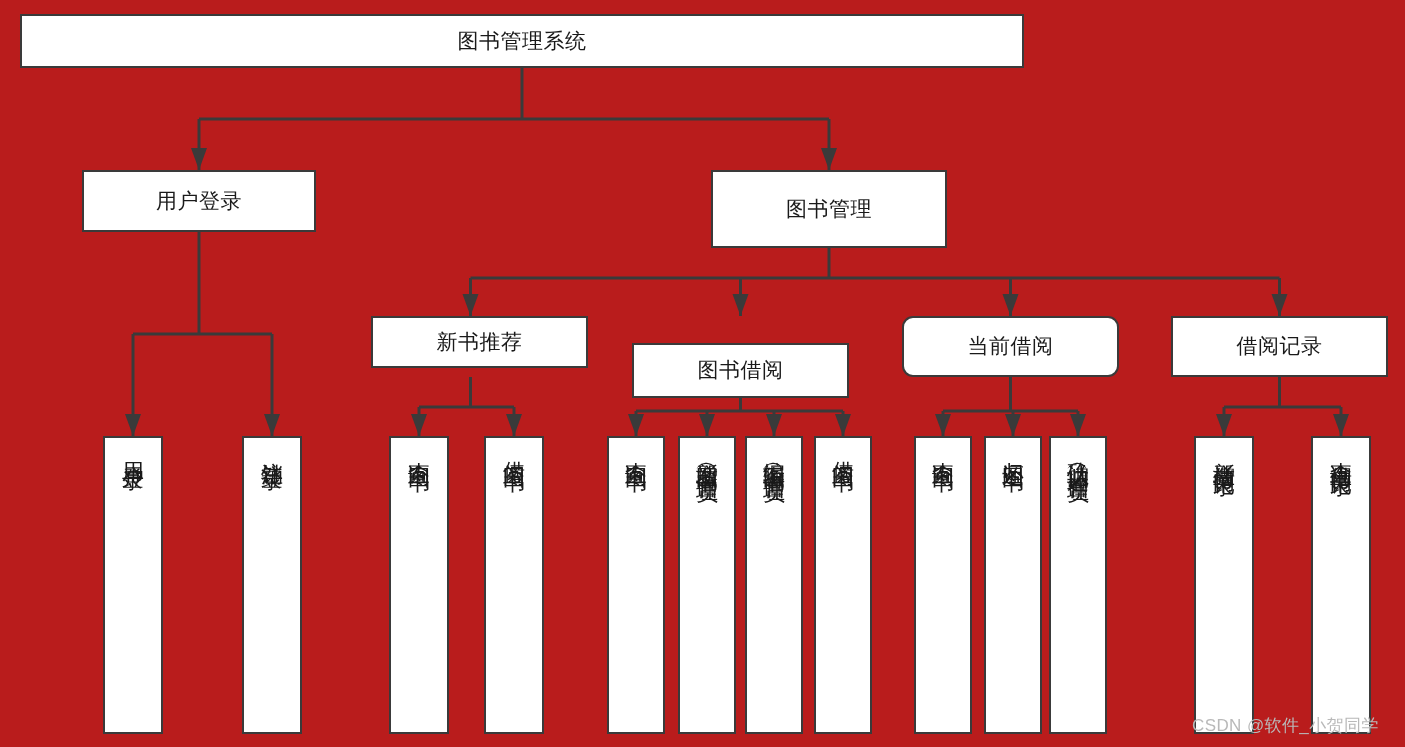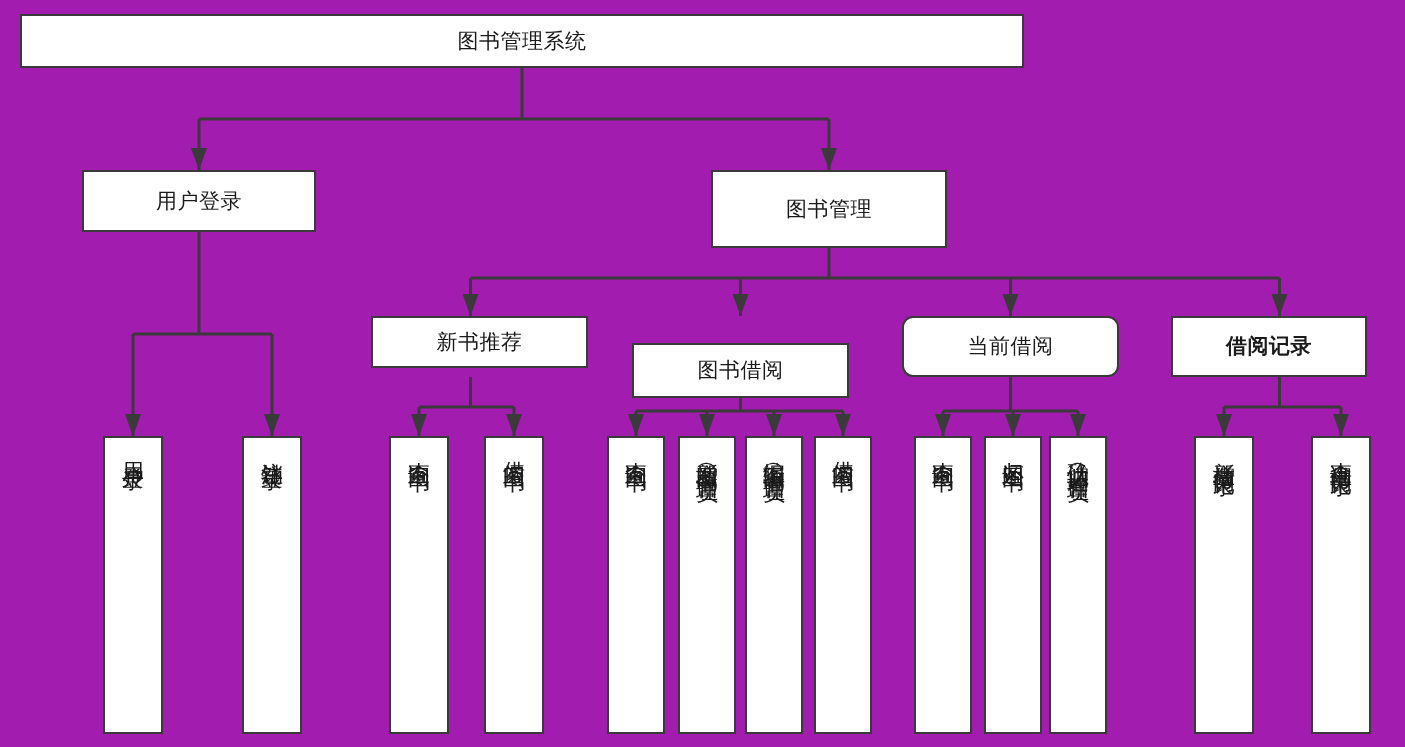--- a/index.html
+++ b/index.html
@@ -7,21 +7,21 @@
     padding: 0;
     background: #ffffff;
   }
   body {
     font-family: "Liberation Sans", "DejaVu Sans", sans-serif;
   }
   #canvas {
     position: relative;
     width: 1405px;
     height: 747px;
-    background: #a21caf;
+    background: #b91c1c;
     overflow: hidden;
   }
   #edges {
     position: absolute;
     left: 0;
     top: 0;
     width: 1405px;
     height: 747px;
     pointer-events: none;
   }
@@ -137,21 +137,21 @@
       </div>
       <div class="node horizontal" style="left: 371px; top: 316px; width: 217px; height: 52px; border-color: rgb(58, 58, 58);">
         <span class="label">新书推荐</span>
       </div>
       <div class="node horizontal" style="left: 632px; top: 316px; width: 217px; height: 55px; border-color: rgb(58, 58, 58); margin-top: 27px;">
         <span class="label">图书借阅</span>
       </div>
       <div class="node horizontal" style="left: 902px; top: 316px; width: 217px; height: 61px; border-color: rgb(58, 58, 58); border-radius: 11px;">
         <span class="label">当前借阅</span>
       </div>
-      <div class="node horizontal" style="left: 1171px; top: 316px; width: 196px; height: 61px; border-color: rgb(58, 58, 58); font-weight: bold;">
+      <div class="node horizontal" style="left: 1171px; top: 316px; width: 217px; height: 61px; border-color: rgb(58, 58, 58);">
         <span class="label">借阅记录</span>
       </div>
       <div class="node vertical" style="left: 103px; top: 436px; width: 60px; height: 298px; border-color: rgb(58, 58, 58);">
         <span class="label">用户登录</span>
       </div>
       <div class="node vertical" style="left: 242px; top: 436px; width: 60px; height: 298px; border-color: rgb(58, 58, 58);">
         <span class="label">注销登录</span>
       </div>
       <div class="node vertical" style="left: 389px; top: 436px; width: 60px; height: 298px; border-color: rgb(58, 58, 58);">
         <span class="label">查询图书</span>
@@ -180,13 +180,14 @@
       <div class="node vertical" style="left: 1049px; top: 436px; width: 58px; height: 298px; border-color: rgb(58, 58, 58);">
         <span class="label">确认归还（管理员）</span>
       </div>
       <div class="node vertical" style="left: 1194px; top: 436px; width: 60px; height: 298px; border-color: rgb(58, 58, 58);">
         <span class="label">新增借阅记录</span>
       </div>
       <div class="node vertical" style="left: 1311px; top: 436px; width: 60px; height: 298px; border-color: rgb(58, 58, 58);">
         <span class="label">查询借阅记录</span>
       </div>
     </div>
+  <div class="watermark" style="left: 1192px; top: 714px; color: rgb(185, 185, 185);">CSDN @软件_小贺同学</div>
 </div>
 
 </body></html>

